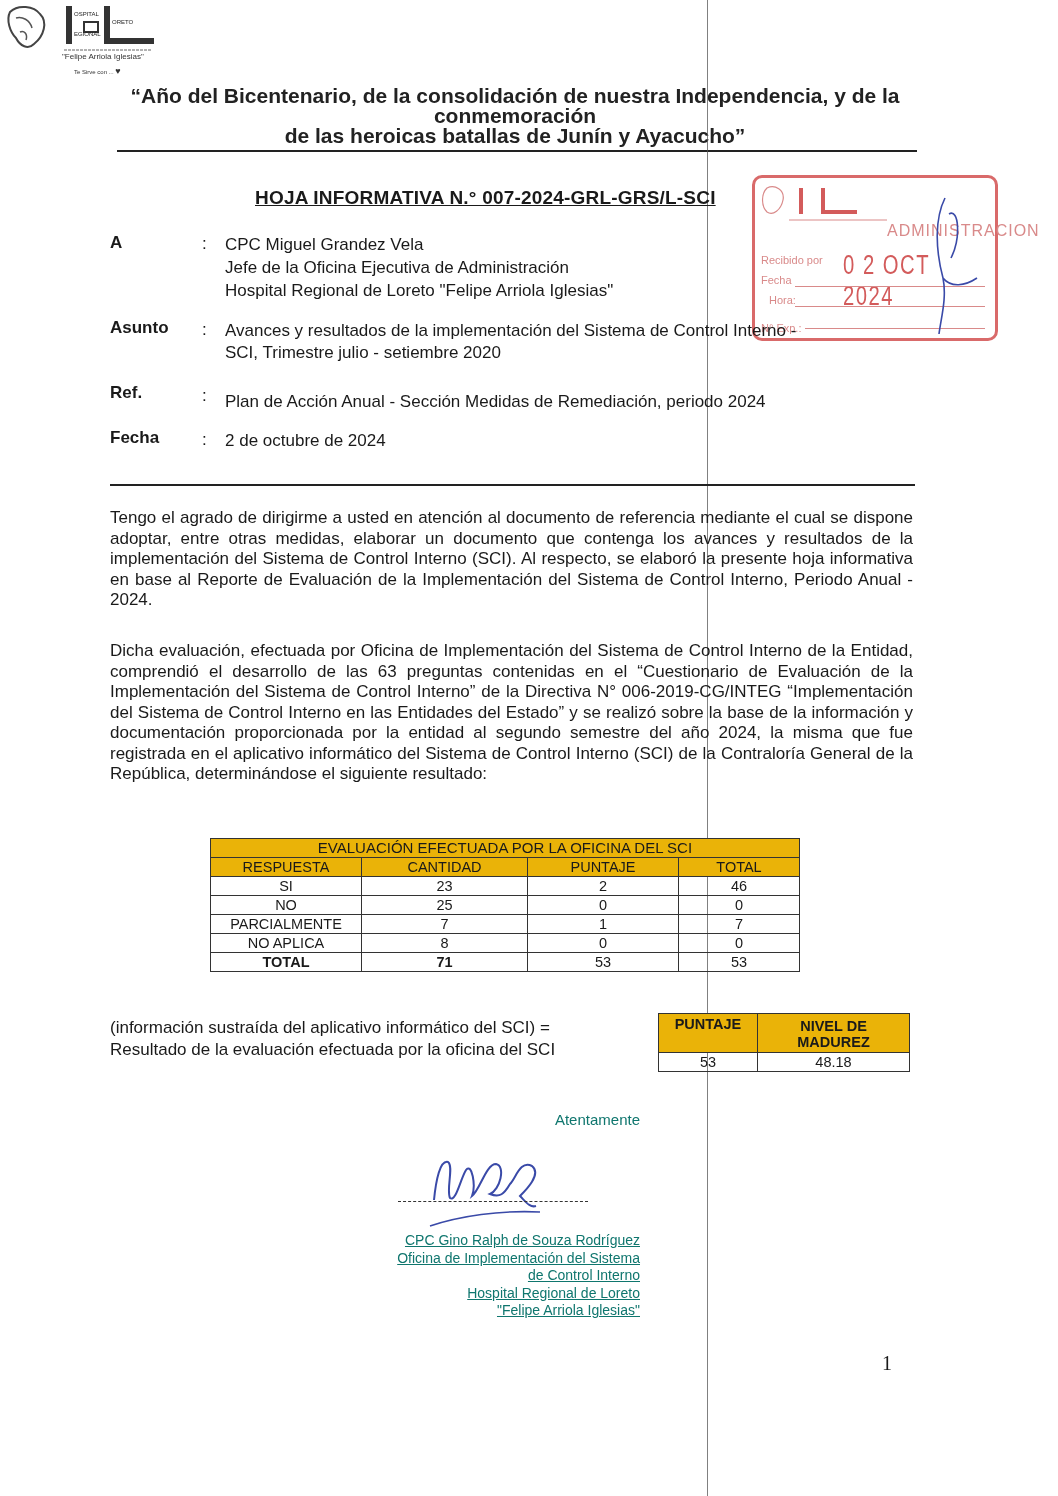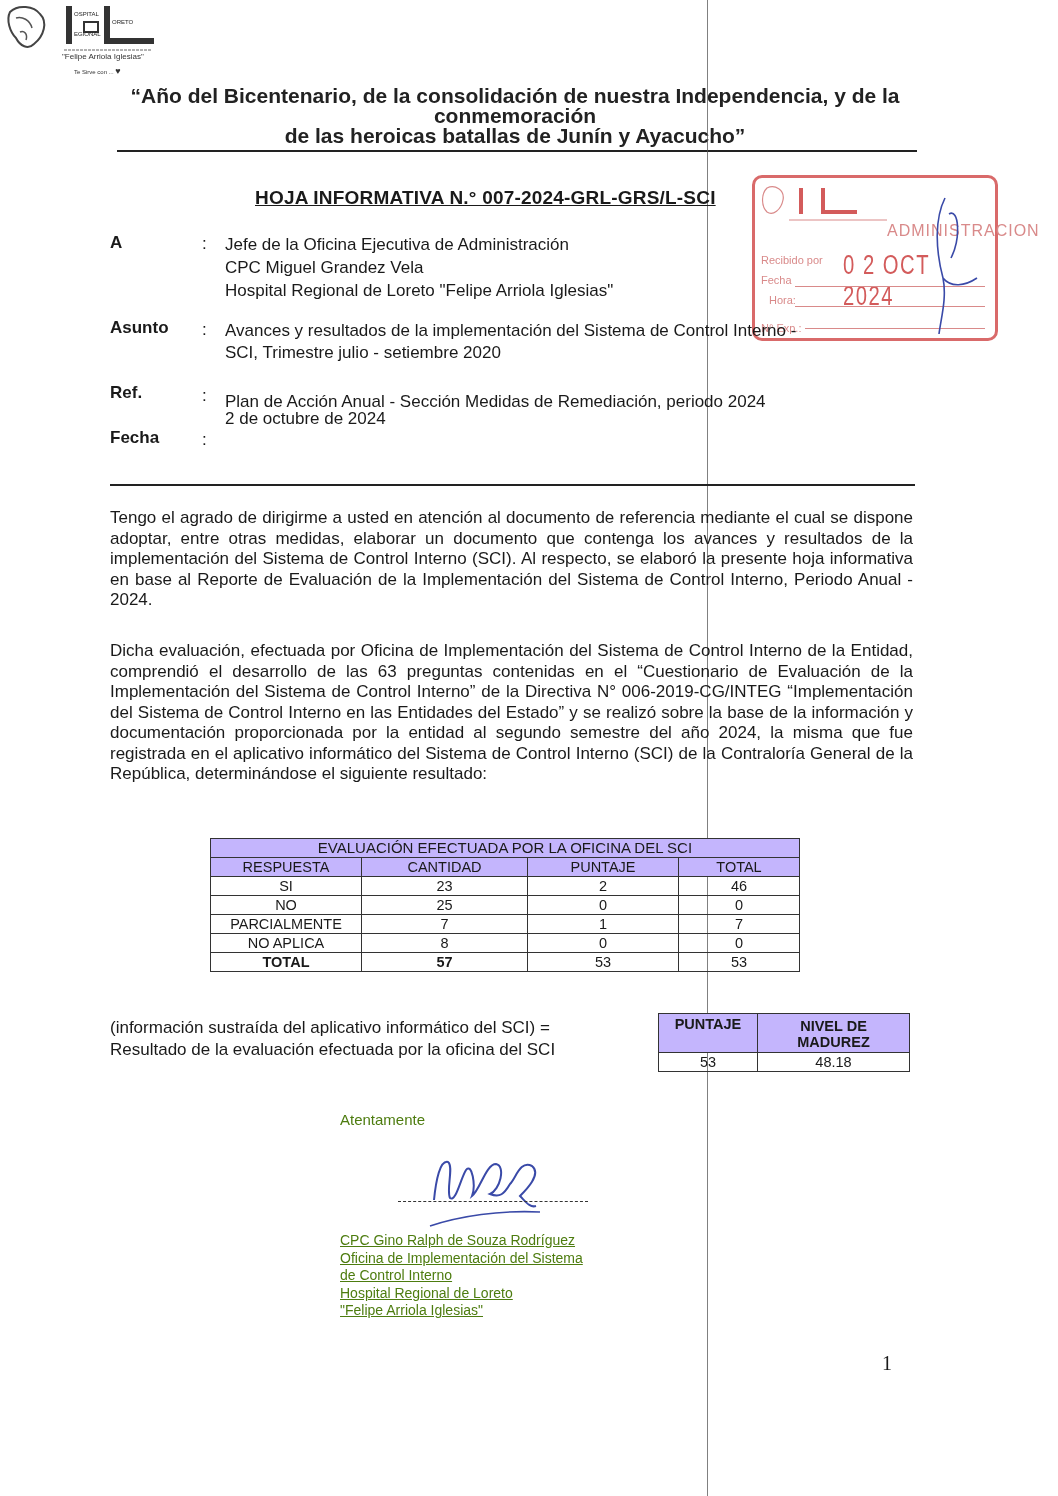--- a/index.html
+++ b/index.html
@@ -11,25 +11,25 @@
   .motto { left: 110px; top: 86px; width: 810px; text-align: center; font-weight: bold; font-size: 21px; line-height: 20px; color:#222; }
   .rule { height: 2px; background: #222; }
   .scan-line { left: 707px; top: 0; width: 1px; height: 1496px; background: #555; opacity: .75; }
   .doc-title { left: 255px; top: 187px; font-weight: bold; font-size: 19px; text-decoration: underline; letter-spacing: 0.2px; }
   .lbl { font-weight: bold; font-size: 17px; }
   .colon { font-size: 17px; }
   .val { font-size: 17px; line-height: 23px; }
   .para { left: 110px; width: 803px; font-size: 17px; line-height: 20.5px; text-align: justify; text-align-last: left; }
   table.eval { border-collapse: collapse; font-size: 14.5px; }
   table.eval td { border: 1.5px solid #333; text-align: center; padding: 0; height: 18px; line-height: 18px; }
-  .shade { background: #c4b5fd; }
+  .shade { background: #eab308; }
   .stamp { left: 752px; top: 175px; width: 240px; height: 160px; border: 3px solid #d96a6a; border-radius: 10px; color: #d35b5b; }
   .stamp .st-label { position: absolute; font-size: 11px; color:#d98a8a; }
   .stamp .st-line { position: absolute; height: 1px; background: #d98a8a; }
-  .sig-block { left: 340px; width: 300px; text-align: left; font-size: 14px; line-height: 17.5px; color:#4d7c0f; }
+  .sig-block { left: 340px; width: 300px; text-align: right; font-size: 14px; line-height: 17.5px; color:#0f766e; }
   .page-num { left: 882px; top: 1352px; font-family: "Liberation Serif", serif; font-size: 20px; }
 </style>
 </head>
 <body>
 
 <div class="abs logo">
   <svg width="150" height="58" viewBox="0 0 150 58">
     <path d="M6,10 C14,2 30,4 36,12 C44,20 40,34 30,42 C24,48 16,44 12,36 C6,30 2,18 6,10 Z" fill="none" stroke="#444" stroke-width="2"></path>
     <path d="M12,16 C18,14 26,18 28,26 M16,30 C20,28 24,32 22,38" fill="none" stroke="#555" stroke-width="1.5"></path>
     <rect x="62" y="4" width="6" height="38" fill="#333"></rect>
@@ -74,22 +74,22 @@
   <div class="st-line" style="left:50px; top:150px; width:180px;"></div>
   <svg width="70" height="160" style="position:absolute; left:160px; top:0;">
     <path d="M30,20 C20,40 20,70 28,100 C32,120 26,140 24,156 M28,100 C36,110 50,108 62,100 M34,36 C44,30 46,60 36,80" fill="none" stroke="#3a4aa8" stroke-width="1.6"></path>
   </svg>
 </div>
 
 <div>
   <div class="abs lbl" style="left:110px; top:233px;">A</div>
   <div class="abs colon" style="left:202px; top:234px;">:</div>
   <div class="abs val" style="left:225px; top:233px;">
+    <div>CPC Miguel Grandez Vela</div>
     <div>Jefe de la Oficina Ejecutiva de Administración</div>
-    <div>CPC Miguel Grandez Vela</div>
     <div>Hospital Regional de Loreto "Felipe Arriola Iglesias"</div>
   </div>
 </div>
 <div>
   <div class="abs lbl" style="left:110px; top:318px;">Asunto</div>
   <div class="abs colon" style="left:202px; top:320px;">:</div>
   <div class="abs val" style="left:225px; top:320px; line-height:22px;">
     <div>Avances y resultados de la implementación del Sistema de Control Interno -</div>
     <div>SCI, Trimestre julio - setiembre 2020</div>
   </div>
@@ -97,21 +97,21 @@
 <div>
   <div class="abs lbl" style="left:110px; top:383px;">Ref.</div>
   <div class="abs colon" style="left:202px; top:386px;">:</div>
   <div class="abs val" style="left:225px; top:390px;">
     <div>Plan de Acción Anual - Sección Medidas de Remediación, periodo 2024</div>
   </div>
 </div>
 <div>
   <div class="abs lbl" style="left:110px; top:428px;">Fecha</div>
   <div class="abs colon" style="left:202px; top:430px;">:</div>
-  <div class="abs val" style="left:225px; top:407px;">
+  <div class="abs val" style="left:225px; top:429px;">
     <div>2 de octubre de 2024</div>
   </div>
 </div>
 <div class="abs rule" style="left:110px; top:484px; width:805px;"></div>
 
 <div class="abs para" style="top:508px;">Tengo el agrado de dirigirme a usted en atención al documento de referencia mediante el cual se dispone adoptar, entre otras medidas, elaborar un documento que contenga los avances y resultados de la implementación del Sistema de Control Interno (SCI). Al respecto, se elaboró la presente hoja informativa en base al Reporte de Evaluación de la Implementación del Sistema de Control Interno, Periodo Anual - 2024.</div>
 <div class="abs para" style="top:641px;">Dicha evaluación, efectuada por  Oficina de Implementación del Sistema de Control Interno de la Entidad, comprendió el desarrollo de las 63 preguntas contenidas en el “Cuestionario de Evaluación de la Implementación del Sistema de Control Interno” de la Directiva N° 006-2019-CG/INTEG “Implementación del Sistema de Control Interno en las Entidades del Estado” y se realizó sobre la base de la información y documentación proporcionada por la entidad al segundo semestre del año 2024, la misma que fue registrada en el aplicativo informático del Sistema de Control Interno (SCI) de la Contraloría General de la República, determinándose el siguiente resultado:</div>
 
 <table class="eval abs" style="left:210px; top:838px; width:590px;">
   <tbody>
@@ -143,21 +143,21 @@
     <td>7</td>
   </tr>
   <tr>
     <td>NO APLICA</td>
     <td>8</td>
     <td>0</td>
     <td>0</td>
   </tr>
   <tr>
     <td style="font-weight:bold;">TOTAL</td>
-    <td style="font-weight:bold;">57</td>
+    <td style="font-weight:bold;">71</td>
     <td>53</td>
     <td>53</td>
   </tr>
 </tbody>
   </table>
 
 <div class="abs" style="left:110px; top:1017px; font-size:17px; line-height:22px;">
   <div>(información sustraída del aplicativo informático del SCI) =</div>
   <div>Resultado de la evaluación efectuada por la oficina del SCI</div>
 </div>

